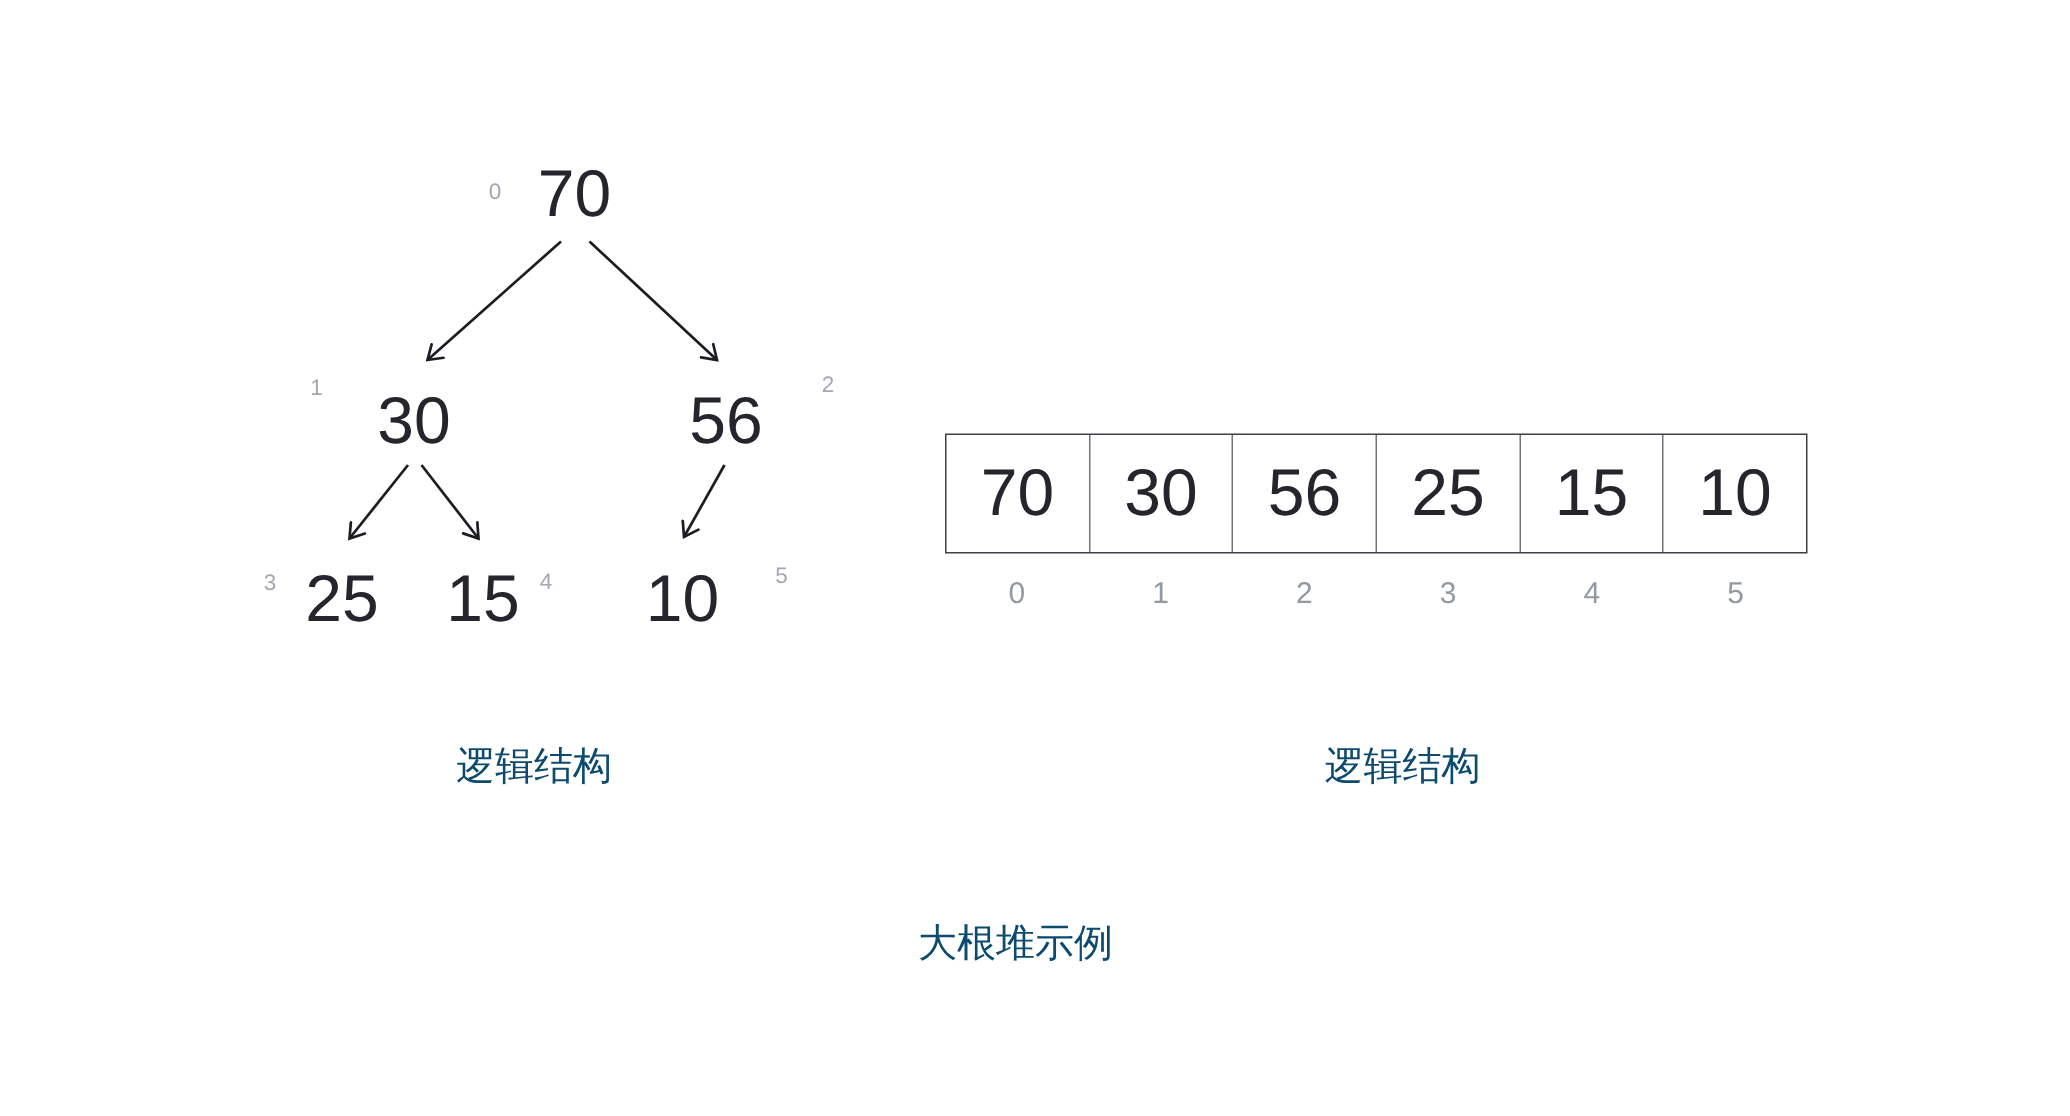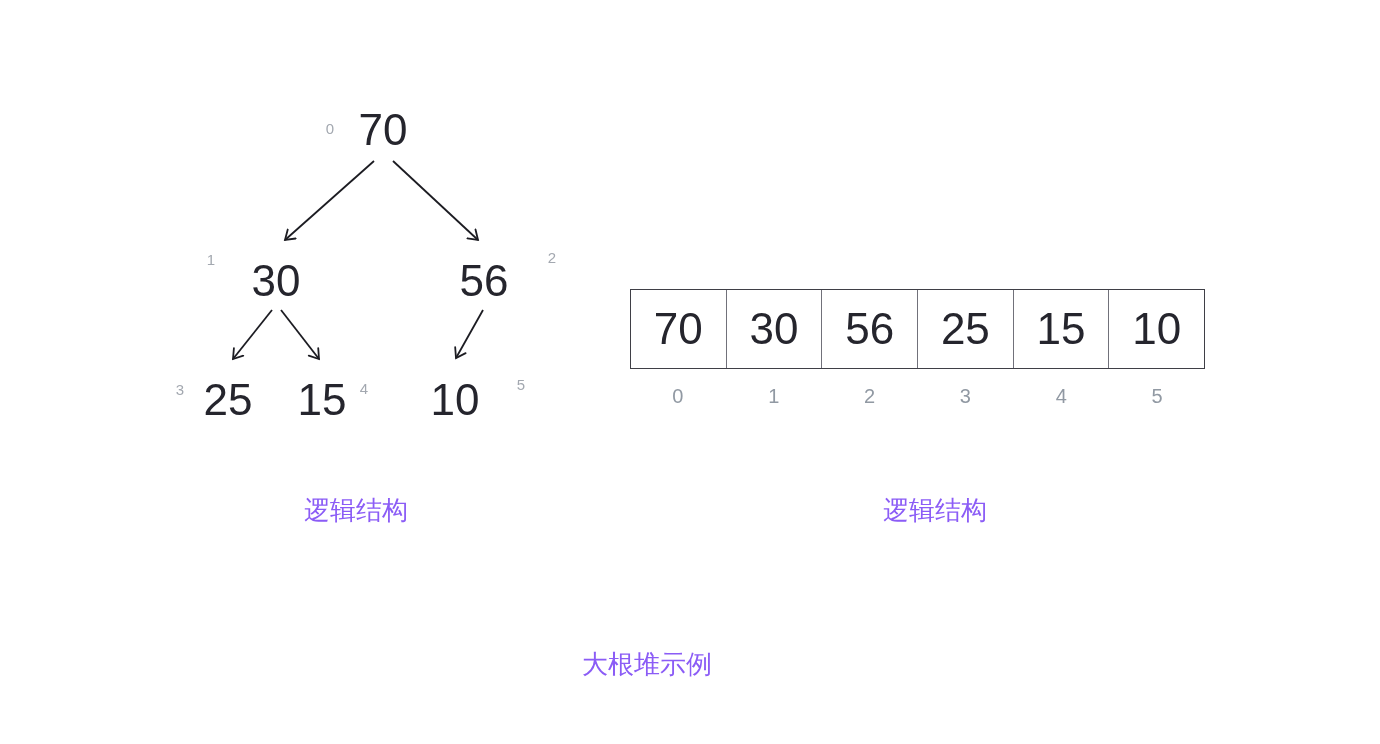--- a/index.html
+++ b/index.html
@@ -72,26 +72,26 @@
     text-align: center;
     font-size: 20px;
     line-height: 1;
     color: #9199a3;
   }
   .caption {
     position: absolute;
     transform: translate(-50%, -50%);
     font-size: 26px;
     line-height: 1;
-    color: #8b5cf6;
+    color: #0c4a6e;
     white-space: nowrap;
   }
   .caption-tree   { left: 356px; top: 510px; }
   .caption-array  { left: 935px; top: 510px; }
-  .caption-title  { left: 647px; top: 628px; margin-top: 36px; }
+  .caption-title  { left: 677px; top: 628px; }
 </style>
 </head>
 <body>
 
 <div class="stage">
 
   <svg class="edges-svg" width="600" height="470" viewBox="0 0 600 470">
     <defs>
       <marker id="ah" markerWidth="14" markerHeight="14" refX="10" refY="7" orient="auto" markerUnits="userSpaceOnUse">
         <path d="M1,1 L10,7 L1,13" fill="none" stroke="#1c1c22" stroke-width="1.8" stroke-linecap="round"></path>

